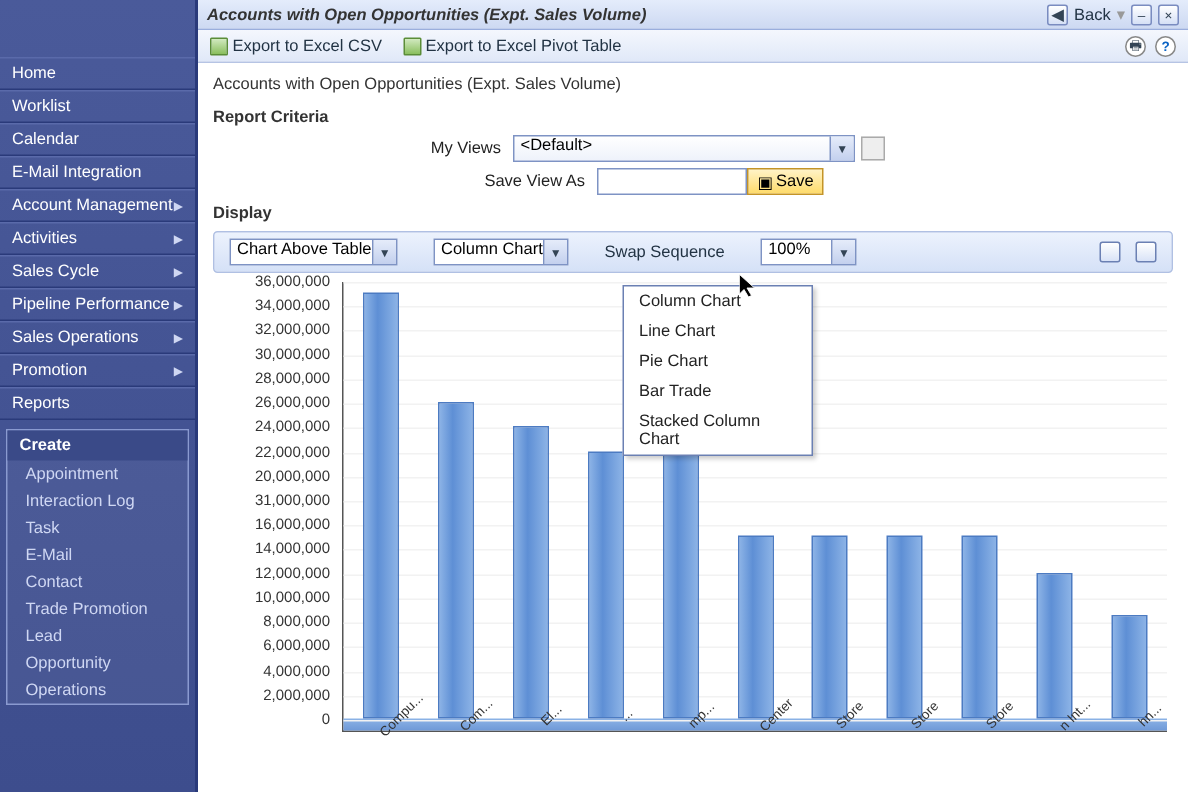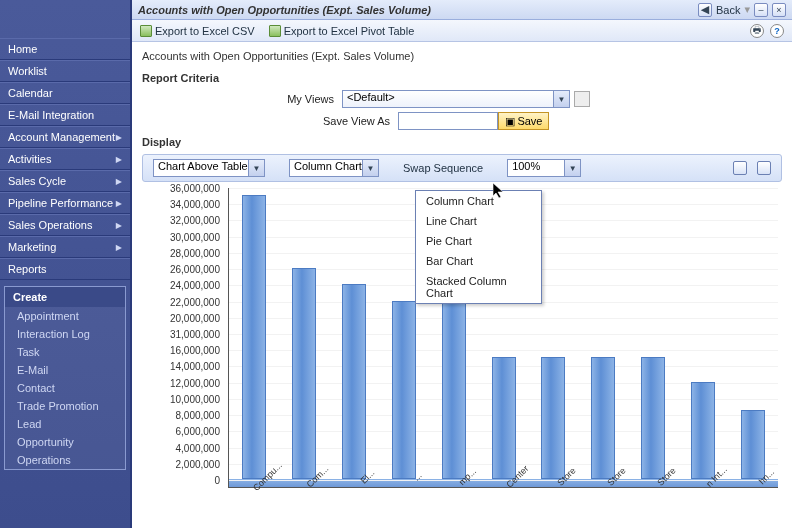--- a/index.html
+++ b/index.html
@@ -95,21 +95,21 @@
       </div>
       <div class="sidebar-item">
         <span>Pipeline Performance</span>
         <span class="arrow">▶</span>
       </div>
       <div class="sidebar-item">
         <span>Sales Operations</span>
         <span class="arrow">▶</span>
       </div>
       <div class="sidebar-item">
-        <span>Marketing</span>
+        <span>Promotion</span>
         <span class="arrow">▶</span>
       </div>
       <div class="sidebar-item">
         <span>Reports</span>
       </div>
     </div>
   <div class="create-panel">
     <div class="create-header">Create</div>
     <div id="create-items">
         <div class="create-item">Appointment</div>
@@ -184,21 +184,21 @@
     <div class="display-bar">
       <span class="sel" style="width:112px;">
         <span>Chart Above Table</span>
         <span class="dd">▼</span>
       </span>
       <span class="sel" style="width:90px;">
         <span>Column Chart</span>
         <span class="dd">▼</span>
       </span>
       <span style="color:#234;">Swap Sequence</span>
-      <span class="sel" style="width:74px;">
+      <span class="sel" style="width:64px;">
         <span>100%</span>
         <span class="dd">▼</span>
       </span>
       <span class="display-bar-right">
         <span class="db-ic"></span>
         <span class="db-ic"></span>
       </span>
     </div>
 
     <div class="chart-wrap">
@@ -269,21 +269,21 @@
           <div class="xtick" style="left: 530.136px;">n Int...</div>
           <div class="xtick" style="left: 580.045px;">hn...</div>
         </div>
     </div>
   </div>
 
   <div class="dd-panel" id="dd-panel">
       <div class="dd-option">Column Chart</div>
       <div class="dd-option">Line Chart</div>
       <div class="dd-option">Pie Chart</div>
-      <div class="dd-option">Bar Chart</div>
+      <div class="dd-option">Bar Trade</div>
       <div class="dd-option">Stacked Column Chart</div>
     </div>
 
   <div class="cursor">
     <svg width="12" height="16">
         <polygon points="0,0 0,13 3,10 6,15 8,14 5,9 10,9" fill="#000" stroke="#fff" stroke-width="0.6"></polygon>
       </svg>
   </div>
 </div>
 

